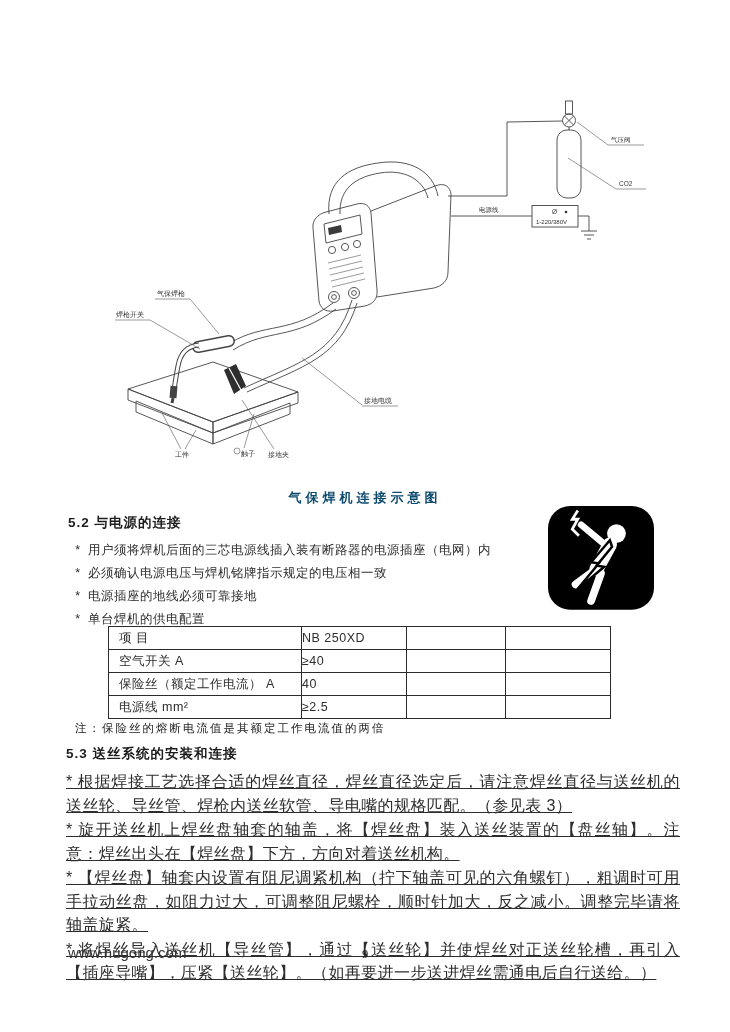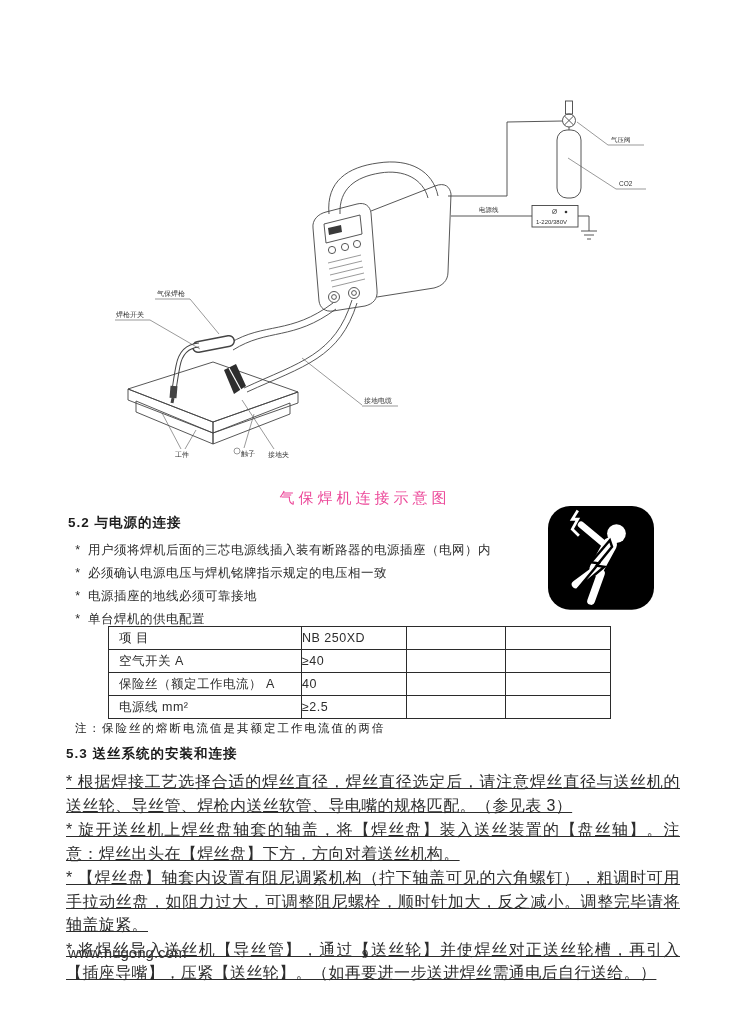--- a/index.html
+++ b/index.html
@@ -9,22 +9,22 @@
     color:#2a2a2a;overflow:hidden;
   }
   .abs{position:absolute;}
   
   #diagram-svg{position:absolute;left:0;top:0;width:730px;height:485px;}
   .dline{stroke:#444;stroke-width:0.9;fill:none;}
   .dthin{stroke:#555;stroke-width:0.6;fill:none;}
   .dlabel{font-size:7px;fill:#333;font-family:"Liberation Sans",sans-serif;}
   .dlabel-s{font-size:6.5px;fill:#333;font-family:"Liberation Sans",sans-serif;}
   
-  .caption{left:0;top:489px;width:730px;text-align:center;font-size:15px;
-    font-weight:400;letter-spacing:4px;color:#ec4899;}
+  .caption{left:0;top:489px;width:730px;text-align:center;font-size:13px;
+    font-weight:700;letter-spacing:4px;color:#0c4a6e;}
   
   .sec52{left:68px;top:511px;width:475px;}
   .h2{font-size:13.5px;font-weight:700;letter-spacing:1px;color:#1d1d1d;margin:3px 0 7px 0;}
   .bullet-row{display:flex;font-size:12.5px;line-height:23px;color:#2d2d2d;letter-spacing:0.5px;}
   .bullet-row .star{width:20px;text-align:center;flex:none;}
   
   .warn{left:545px;top:506px;width:112px;height:106px;}
   
   .supply-table{left:108px;top:626px;border-collapse:collapse;table-layout:fixed;padding-left:28px;}
   .supply-table td{border:1.2px solid #2b2b2b;height:22px;font-size:12.5px;

